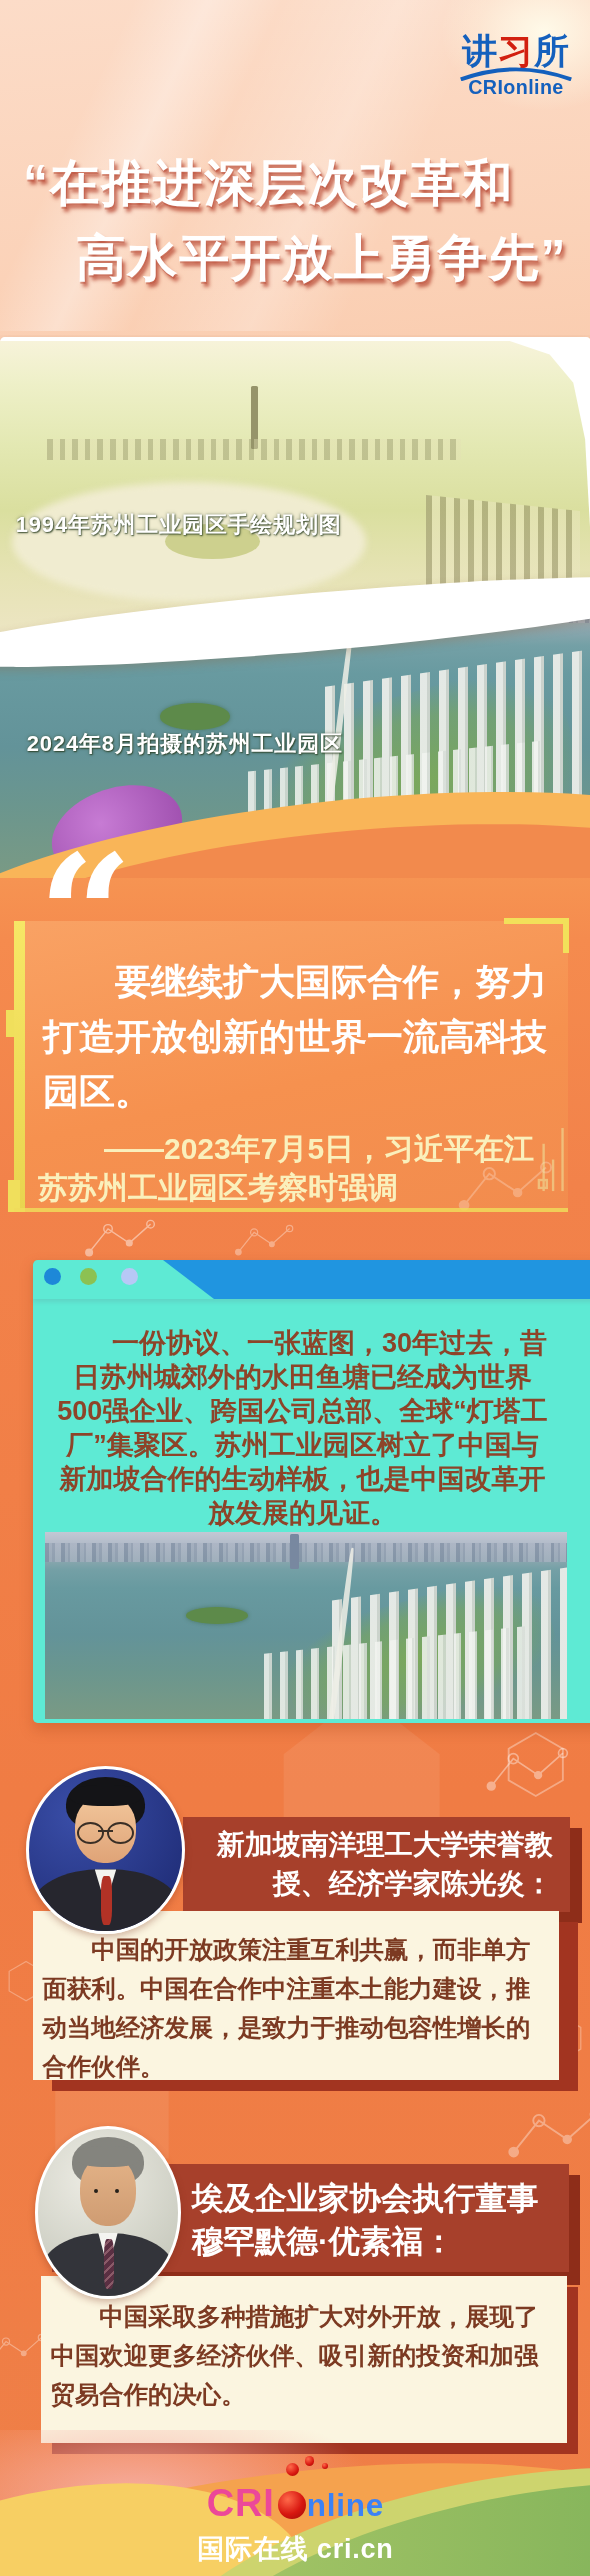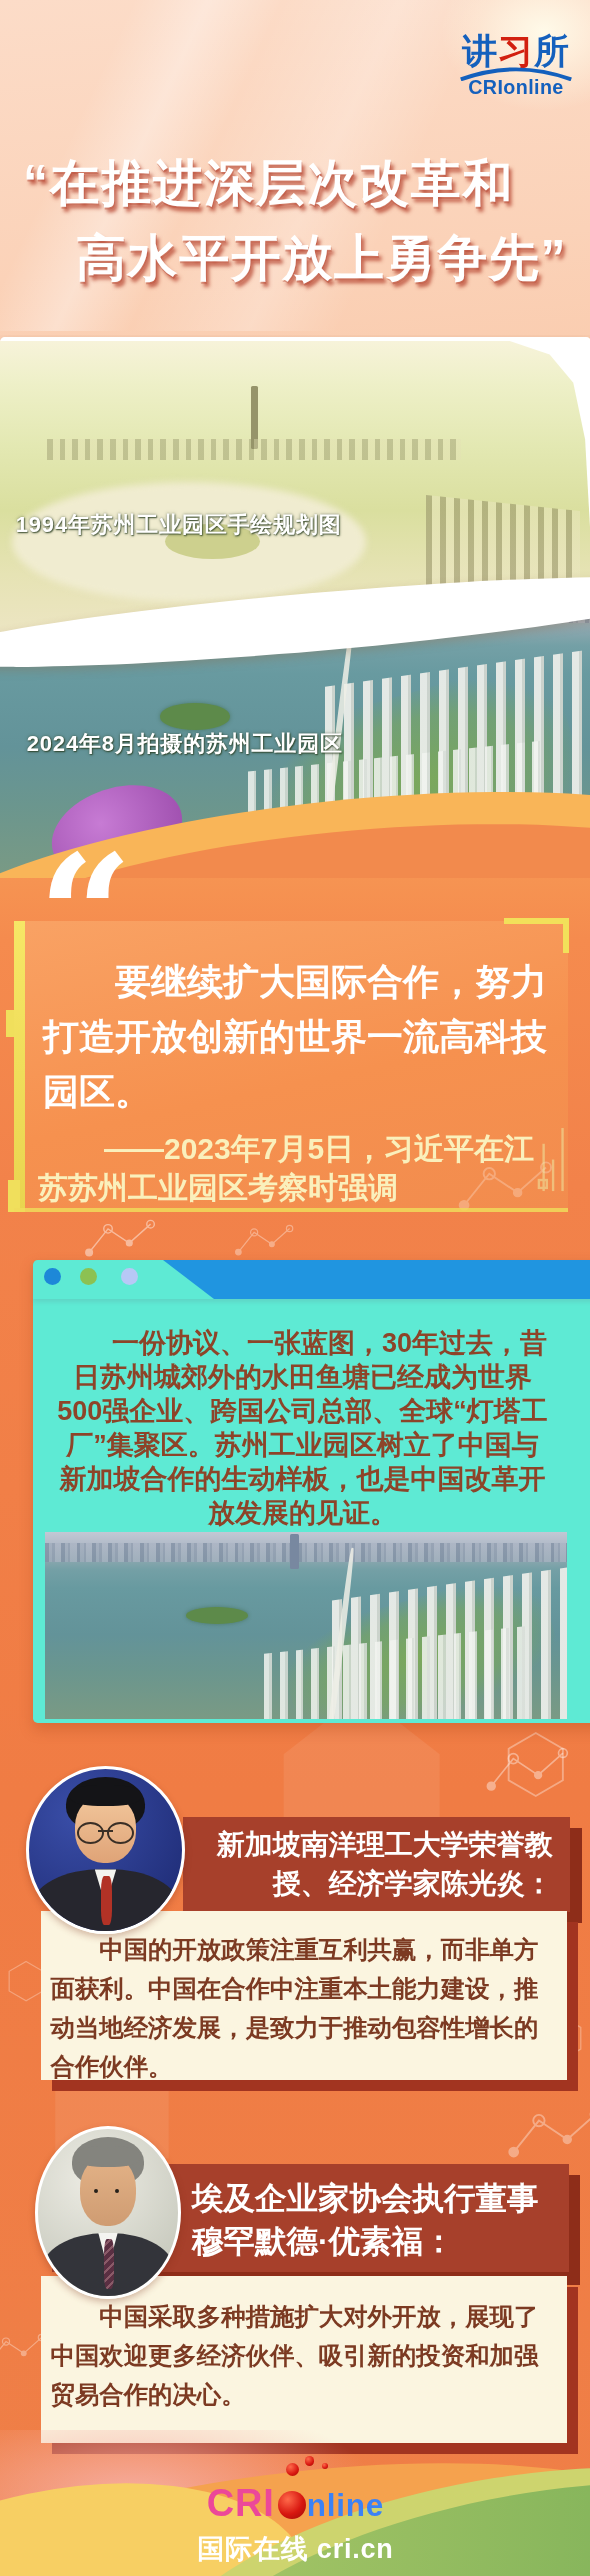--- a/index.html
+++ b/index.html
@@ -104,21 +104,21 @@
   .e1-bsh{left:195px;top:1828px;width:387px;height:95px;}
   .e1-banner{left:183px;top:1817px;width:387px;height:95px;padding:7.9px 17.3px 0 19px;text-align:right;}
   .e1-banner p{font-size:28px;line-height:39px;}
   .e2-bsh{left:63px;top:2175px;width:517px;height:110px;}
   .e2-banner{left:52px;top:2164px;width:517px;height:108px;padding:12.6px 12.6px 0 140px;}
   .e2-banner p{font-size:31.5px;line-height:43px;}
   .cream-sh{position:absolute;background:#a23420;z-index:2;}
   .cream{position:absolute;background:#fbf5e0;z-index:3;box-sizing:border-box;}
   .cream p{margin:0;font-size:24.4px;line-height:39px;font-weight:700;color:#7c3a22;text-indent:2em;}
   .e1-csh{left:52px;top:1922px;width:526px;height:169px;}
-  .e1-cream{left:41px;top:1911px;width:526px;height:169px;padding:19px 11px 0 9.5px;}
+  .e1-cream{left:33px;top:1911px;width:526px;height:169px;padding:19px 11px 0 9.5px;}
   .e2-csh{left:52px;top:2287px;width:526px;height:167px;}
   .e2-cream{left:41px;top:2276px;width:526px;height:167px;padding:20.5px 11px 0 9.5px;}
   
   .oval{position:absolute;border:3.9px solid #fff;border-radius:50%;overflow:hidden;z-index:4;
     box-shadow:0 3.2px 7.9px rgba(120,40,20,.3);}
   .e1-oval{left:26px;top:1766px;width:153px;height:162px;
     background:radial-gradient(circle at 32% 28%,#3a4ea8,#22307c 75%);}
   .e2-oval{left:35px;top:2126px;width:140px;height:167px;
     background:radial-gradient(circle at 40% 30%,#edece4,#c6c8bc 80%);}
   .po-hair{position:absolute;left:24%;top:5%;width:52%;height:34%;border-radius:50% 50% 45% 45%;}

